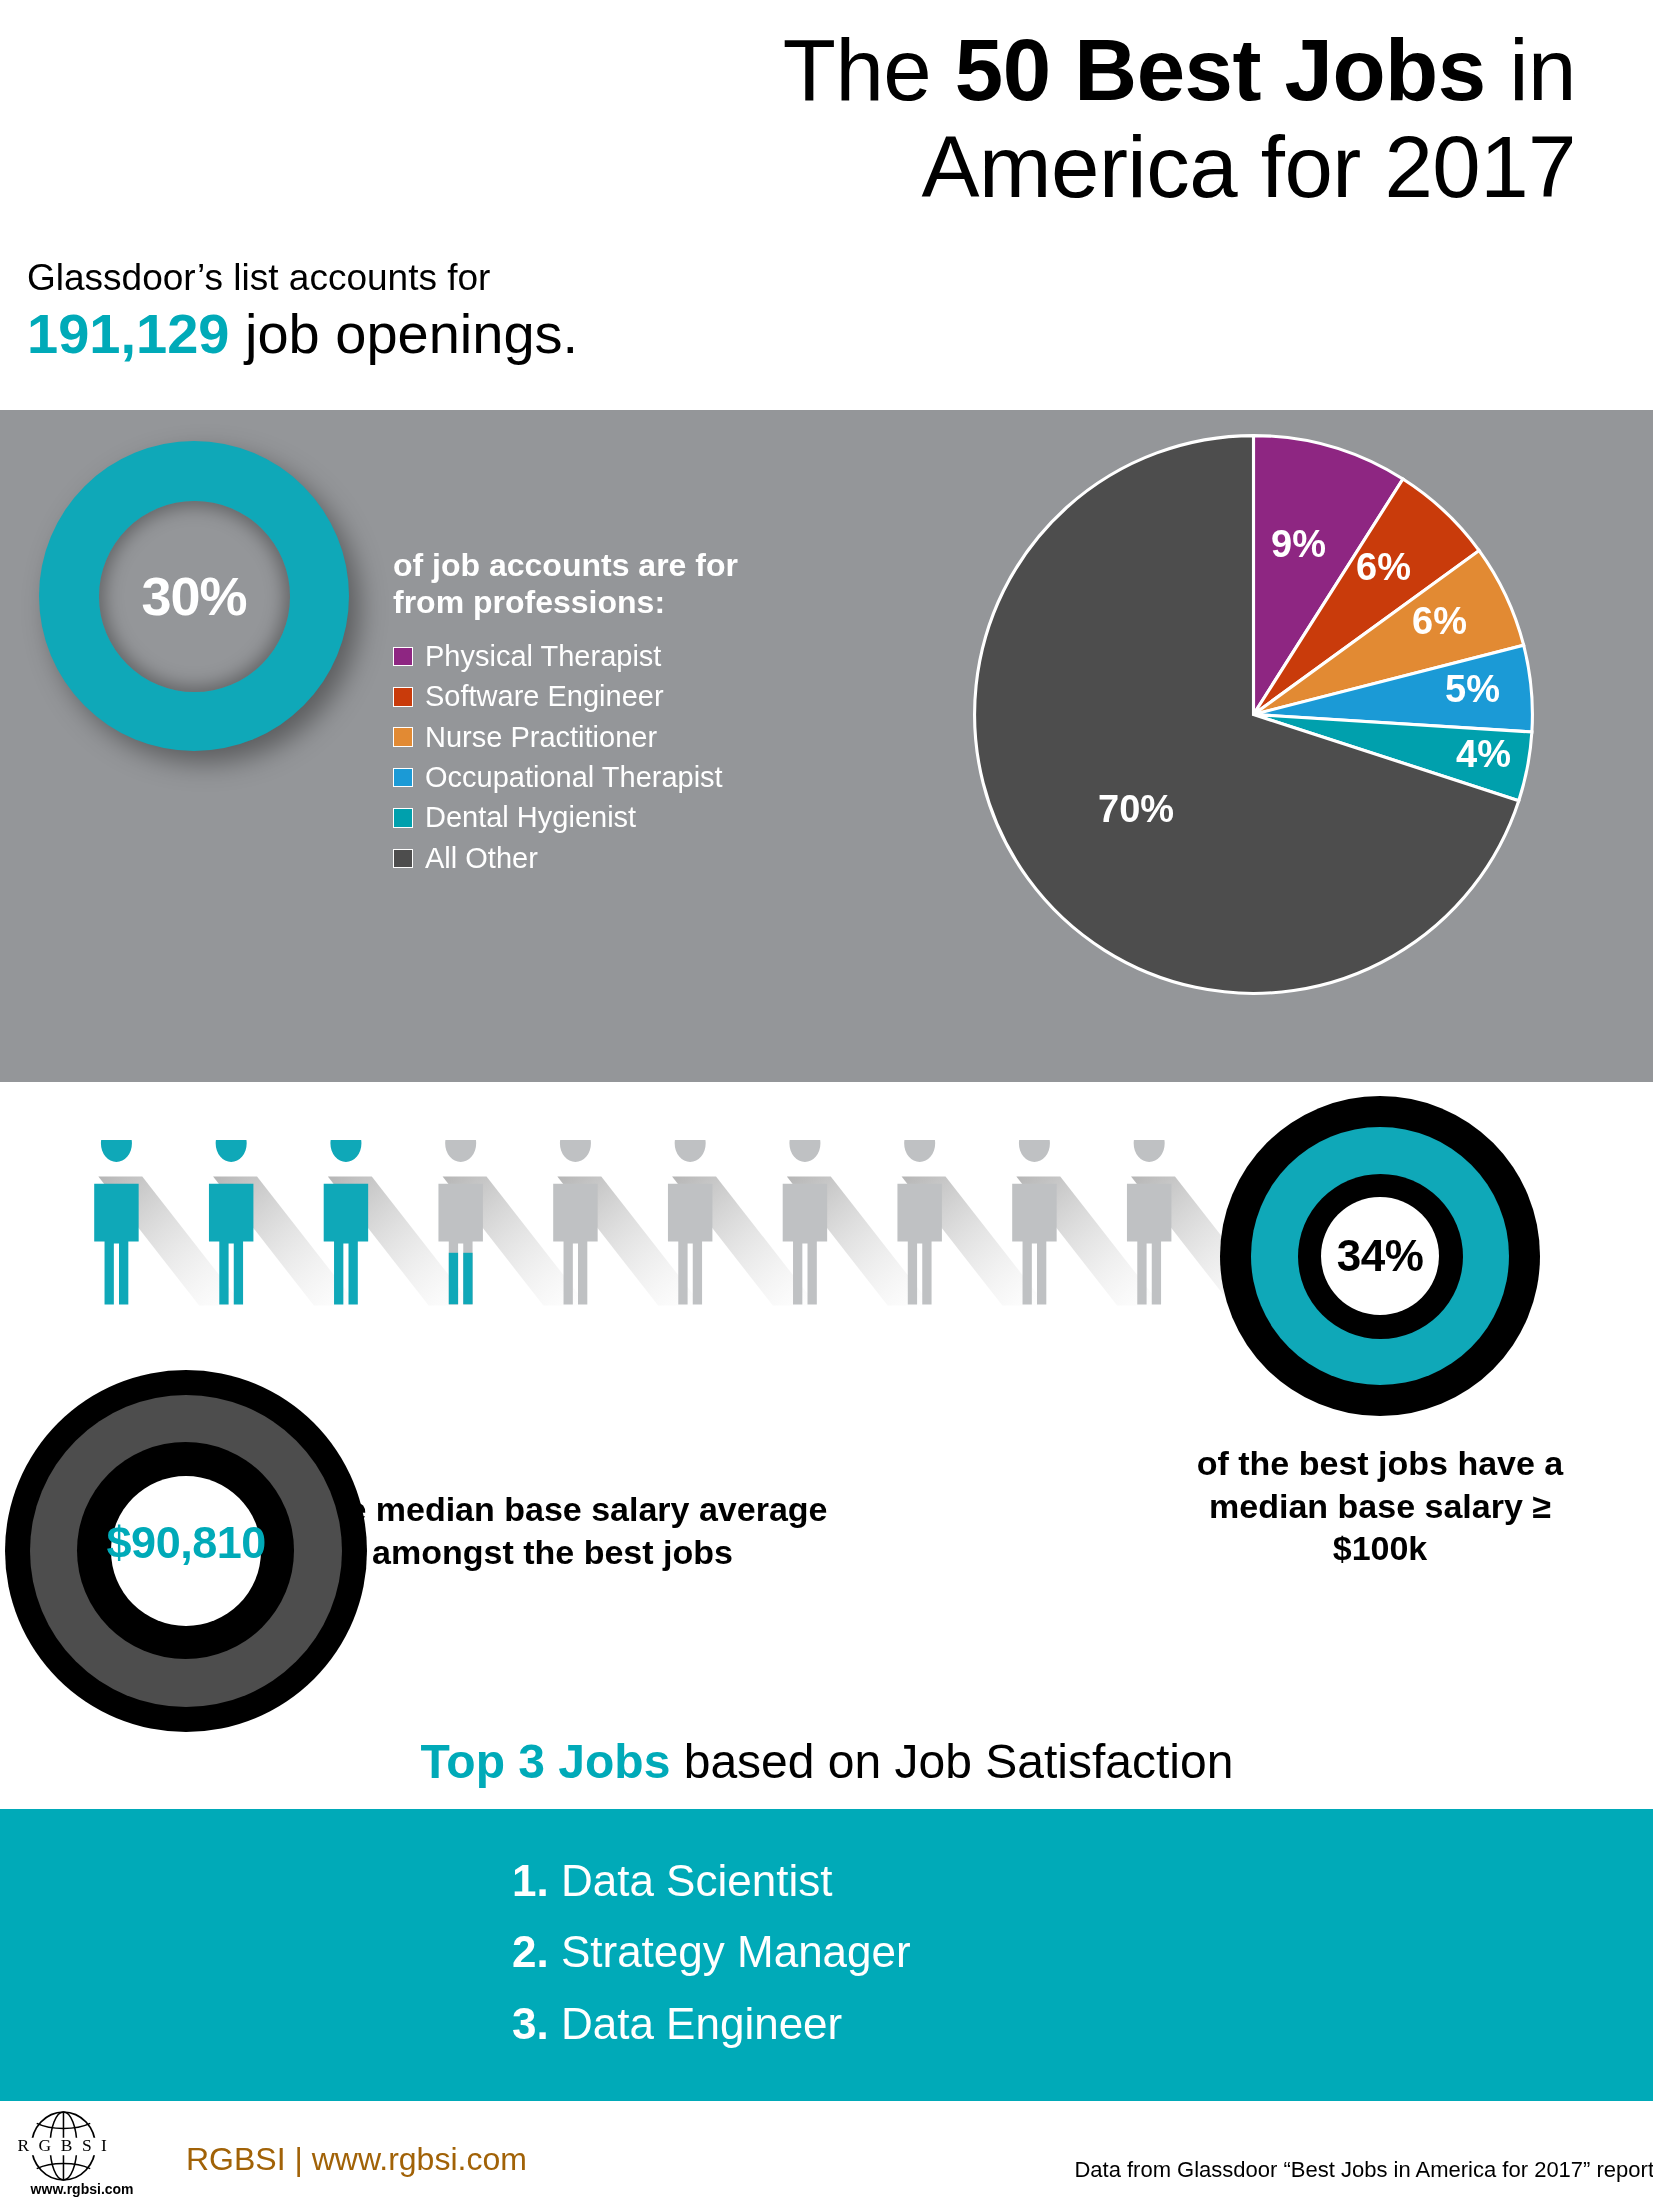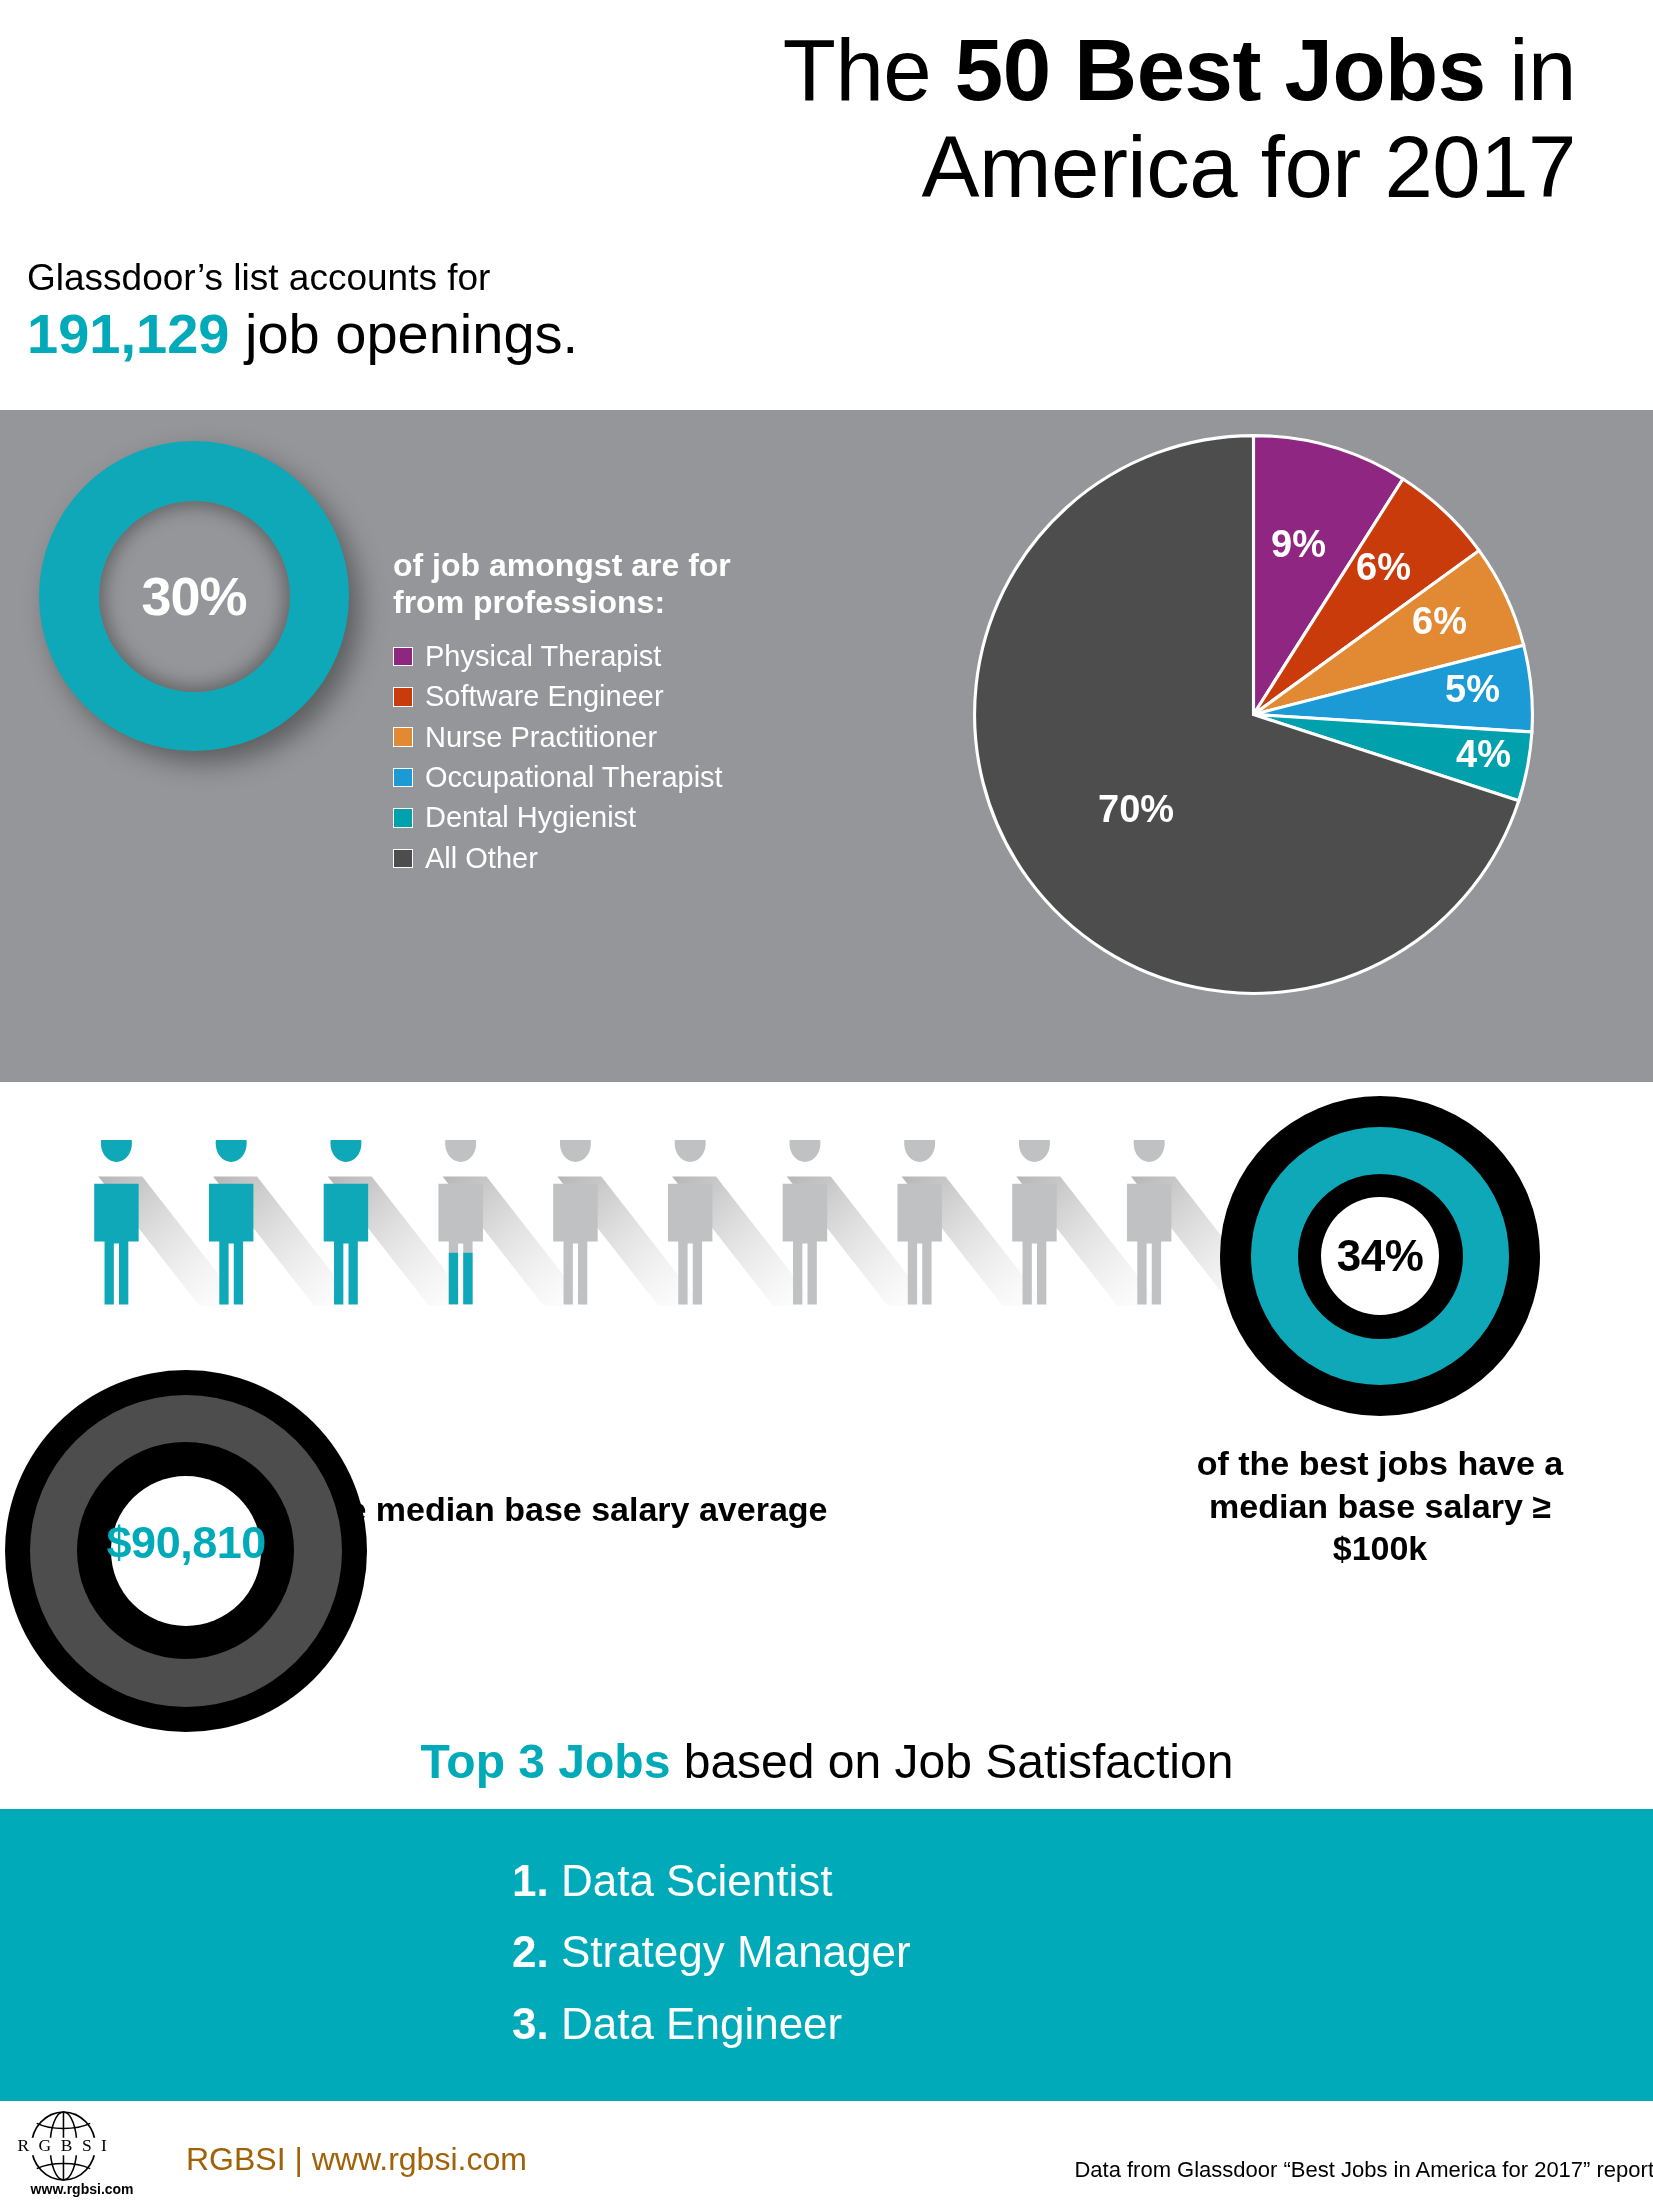--- a/index.html
+++ b/index.html
@@ -393,21 +393,21 @@
       <div class="donut30-shadow"></div>
       <div class="donut30">
         <div class="donut30-hole">
           <span class="donut30-label">30%</span>
         </div>
       </div>
     </div>
 
     <div class="legend-block">
       <div class="legend-heading">
-        <div>of job amongst are for</div>
+        <div>of job accounts are for</div>
         <div>from professions:</div>
       </div>
       <div id="legend-items">
           <div class="legend-item">
             <span class="legend-swatch" style="background: rgb(142, 38, 130);"></span>
             <span class="legend-text">Physical Therapist</span>
           </div>
           <div class="legend-item">
             <span class="legend-swatch" style="background: rgb(201, 59, 11);"></span>
             <span class="legend-text">Software Engineer</span>
@@ -588,20 +588,21 @@
         <path d="M 2053 6
             m -30 0 a 30 36 0 1 0 60 0 a 30 36 0 1 0 -60 0
             M 2010 84 L 2096 84 L 2096 196 L 2076 196 L 2076 318
             L 2058 318 L 2058 200 L 2048 200 L 2048 318
             L 2030 318 L 2030 196 L 2010 196 Z" fill="#BFC1C3"></path>
       </svg>
   </div>
 
   <div class="salary-caption">
     <div>is the median base salary average</div>
+    <div>amongst the best jobs</div>
   </div>
 
   <div class="donut-salary">
     <div class="ring-black-outer"></div>
     <div class="ring-gray"></div>
     <div class="ring-black-inner"></div>
     <div class="ring-white-core"></div>
     <div class="salary-label">$90,810</div>
   </div>
 

